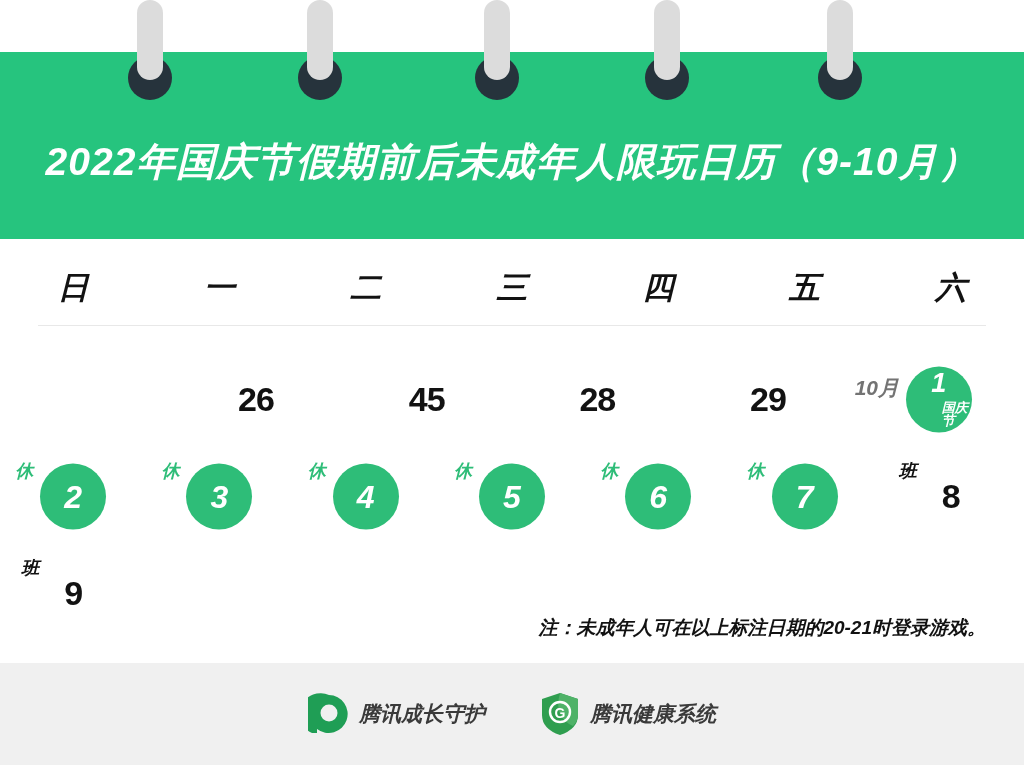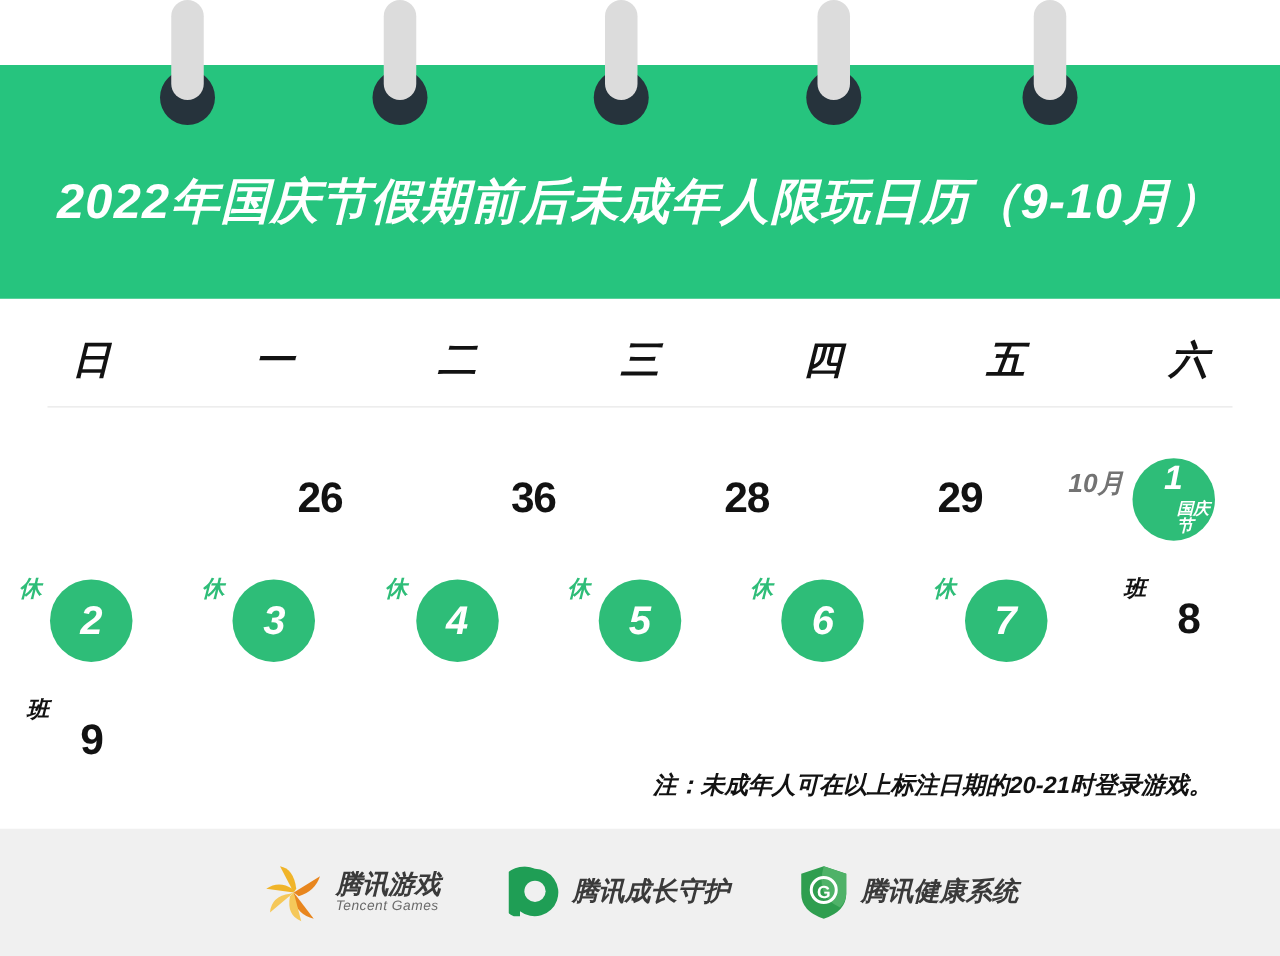--- a/index.html
+++ b/index.html
@@ -202,21 +202,21 @@
     left: -24px;
     top: 26px;
     color: #737373;
     font-size: 21px;
     text-align: center;
   }
 
   
   .note {
     position: absolute;
-    right: 54px;
+    right: 38px;
     top: 615px;
     font-size: 19px;
     font-weight: bold;
     font-style: italic;
     color: #121212;
     white-space: nowrap;
     z-index: 2;
   }
 
   
@@ -311,21 +311,21 @@
         <div class="cell">
           <div class="cell-inner"></div>
         </div>
         <div class="cell">
           <div class="cell-inner">
             <div class="day-num">26</div>
           </div>
         </div>
         <div class="cell">
           <div class="cell-inner">
-            <div class="day-num">36</div>
+            <div class="day-num">45</div>
           </div>
         </div>
         <div class="cell">
           <div class="cell-inner">
             <div class="day-num">28</div>
           </div>
         </div>
         <div class="cell">
           <div class="cell-inner">
             <div class="day-num">29</div>
@@ -421,36 +421,20 @@
         </div>
         <div class="cell">
           <div class="cell-inner"></div>
         </div>
       </div>
     </div>
 
   <div class="note">注：未成年人可在以上标注日期的20-21时登录游戏。</div>
 
   <div class="footer" id="footer">
-      <div class="logo">
-        <span style="display: flex;">
-          <svg width="50" height="50" viewBox="0 0 50 50" class="logo-mark">
-            <path d="M25 25 L14 4 Q25 6 27 22 Z" fill="#f0b429"></path>
-            <path d="M25 25 L46 12 Q42 24 29 28 Z" fill="#e8861e"></path>
-            <path d="M25 25 L41 46 Q28 43 24 29 Z" fill="#e8861e"></path>
-            <path d="M25 25 L6 41 Q7 28 22 26 Z" fill="#f5c85a"></path>
-            <path d="M25 25 L3 22 Q13 15 24 22 Z" fill="#f0b429"></path>
-            <path d="M25 25 L31 48 Q19 43 22 28 Z" fill="#f5c85a"></path>
-          </svg>
-        </span>
-        <div class="logo-text">
-          <div class="logo-cn">腾讯游戏</div>
-          <div class="logo-en">Tencent Games</div>
-        </div>
-      </div>
       <div class="logo">
         <span style="display: flex;">
           <svg width="42" height="42" viewBox="0 0 42 42" class="logo-mark">
             <path d="M21 2 A19 19 0 1 1 9 36 L9 40 L4 40 A19 19 0 0 1 21 2 Z" fill="#1f9e55"></path>
             <circle cx="21" cy="20" r="8.5" fill="#f0f0f0"></circle>
           </svg>
         </span>
         <div class="logo-text">
           <div class="logo-cn">腾讯成长守护</div>
         </div>

